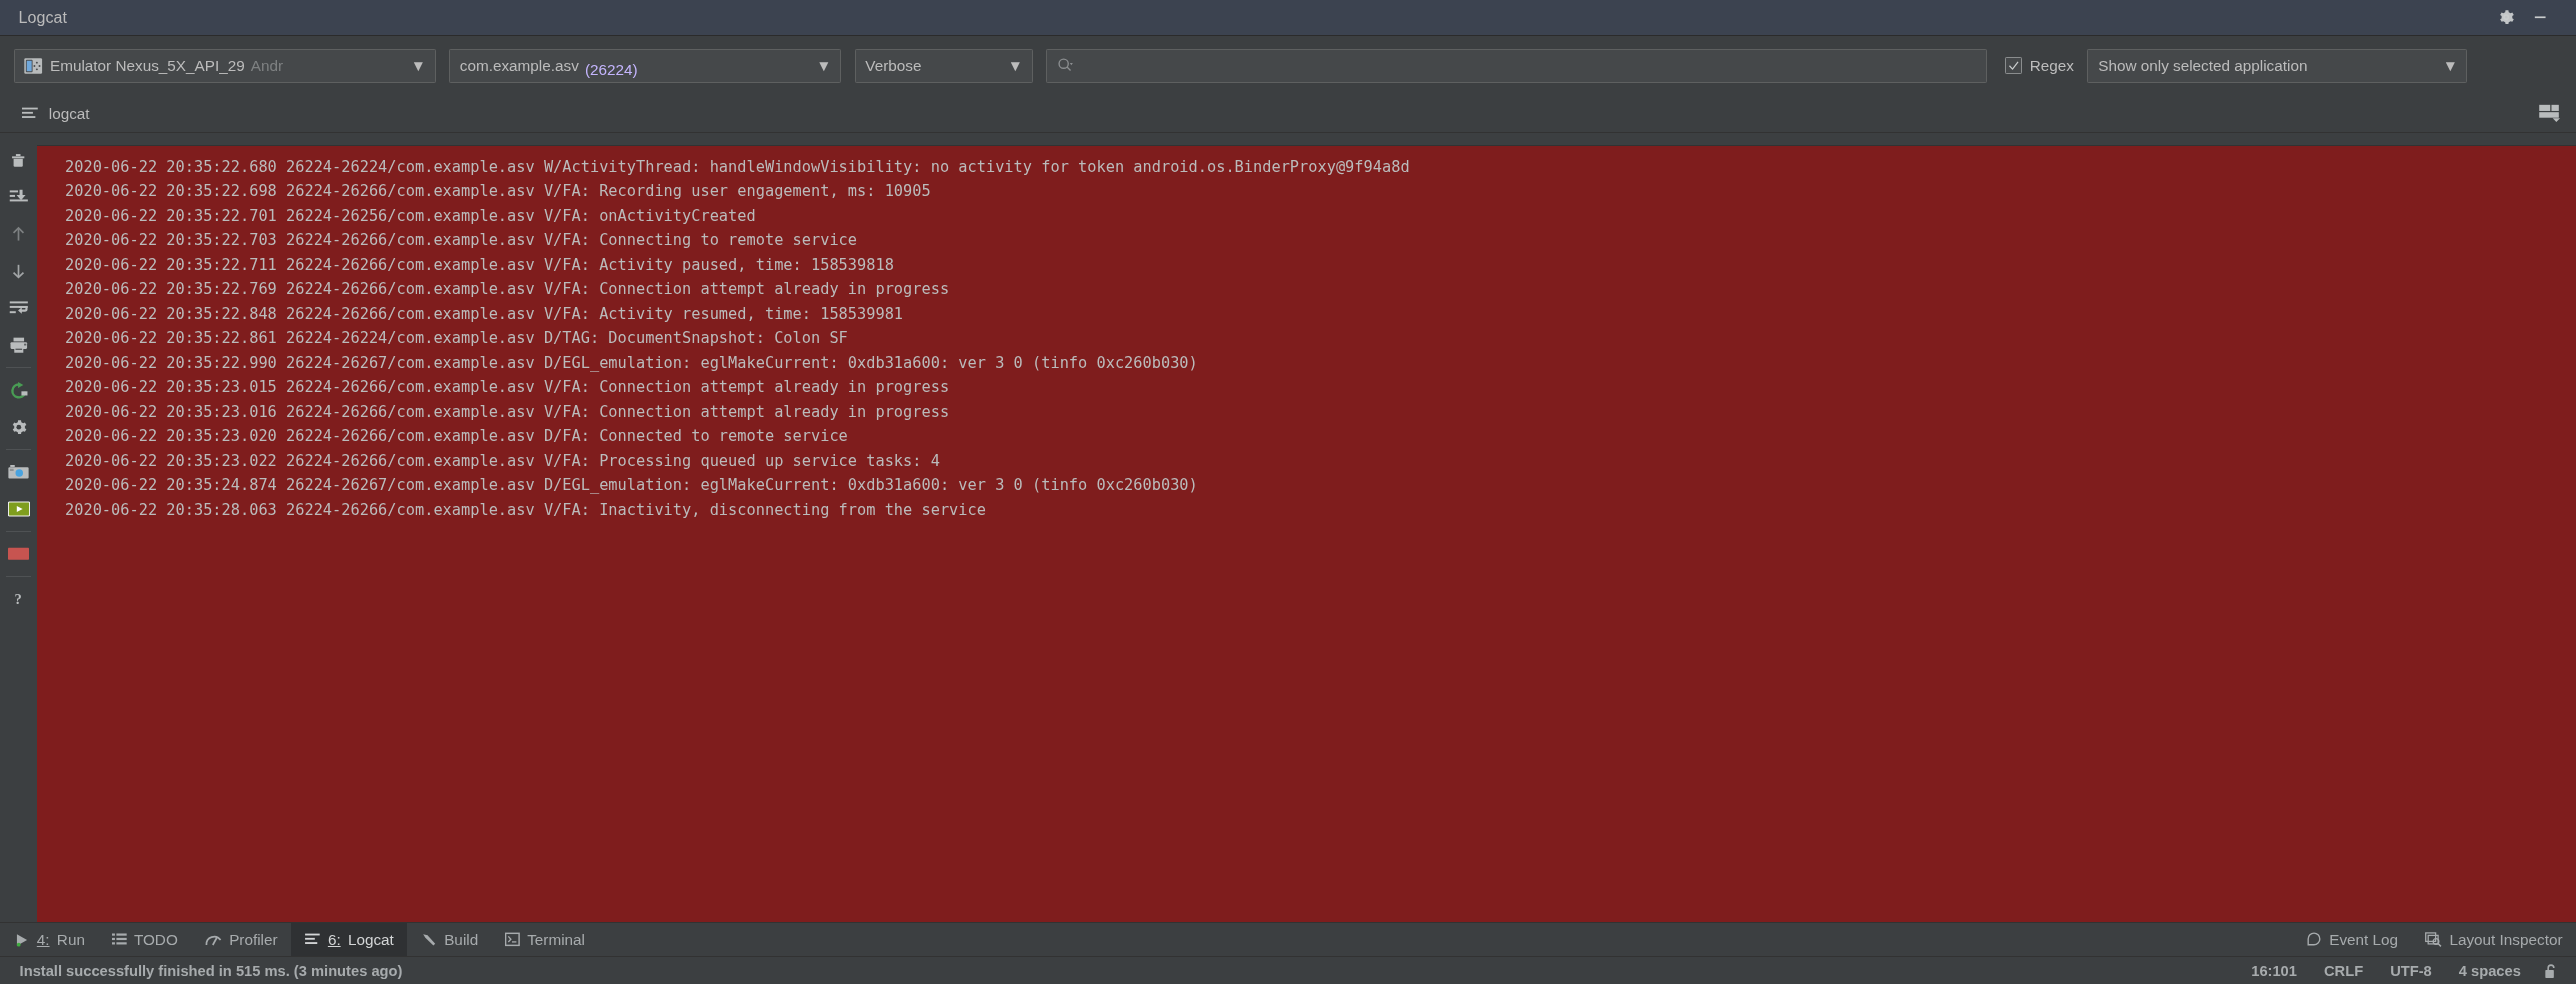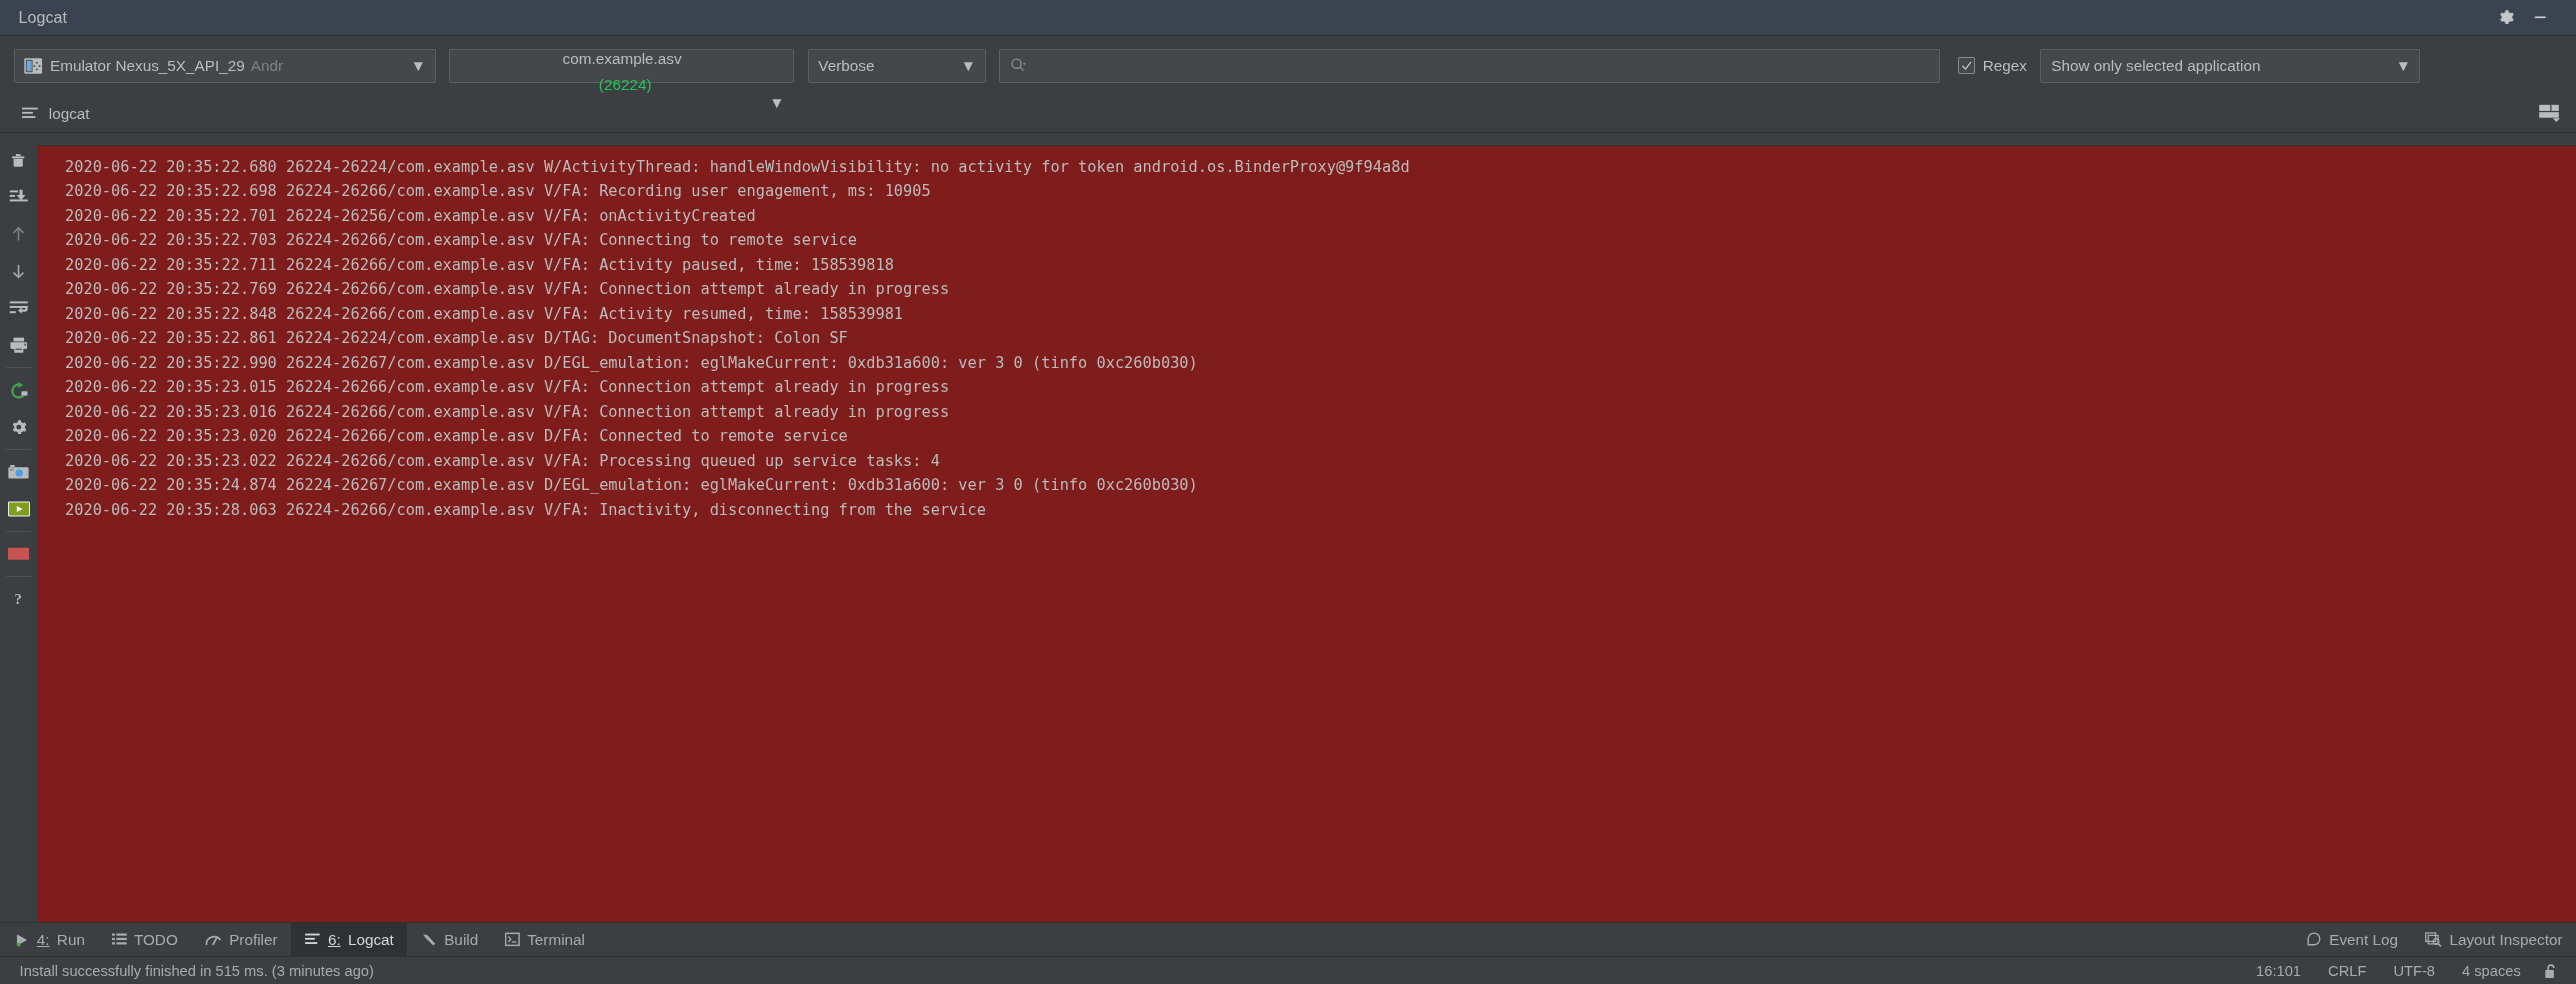--- a/index.html
+++ b/index.html
@@ -49,25 +49,25 @@
     display: flex; align-items: center;
     padding: 0 8.6px 0 9.8px;
     color: #bcbcbc; font-size: 15.3px;
     position: relative;
     white-space: nowrap;
   }
   .combo .caret {
     margin-left: auto; padding-left: 11px;
   }
   .combo-device { width: 422px; }
-  .combo-process { width: 345px; flex-direction: column; }
+  .combo-process { width: 392px; }
   .combo-level { width: 178px; }
   .combo-filter { width: 380px; }
   .dim { color: #7e8182; }
-  .muted-paren { color: #22c55e; margin-top: 8px; }
+  .muted-paren { color: #c4b5fd; margin-top: 8px; }
 
   .device-icon {
     width: 18.4px; height: 16px; margin-right: 7.3px;
     flex: 0 0 auto;
     display: block;
   }
 
   .search-wrap {
     flex: 1 1 auto;
     height: 34px;
@@ -189,21 +189,21 @@
   
   .statusbar {
     height: 29px; flex: 0 0 29px;
     background: #3c3f41;
     display: flex; align-items: center;
     padding: 0 14.7px 0 6.1px;
     border-top: 0.6px solid #323232;
     color: #a7abad; font-size: 14.7px;
   }
   .statusbar-spacer { flex: 1 1 auto; }
-  .status-item { padding: 0 13.5px; white-space: nowrap; }
+  .status-item { padding: 0 13.5px; white-space: nowrap; font-weight: bold; }
   .status-item.lock { padding-right: 2.4px; padding-left: 8.6px; display:flex; align-items:center;}
 </style>
 </head>
 <body>
 
 <div class="app">
 
   <div class="titlebar">
     <span class="titlebar-title">Logcat</span>
     <span class="titlebar-spacer"></span>

